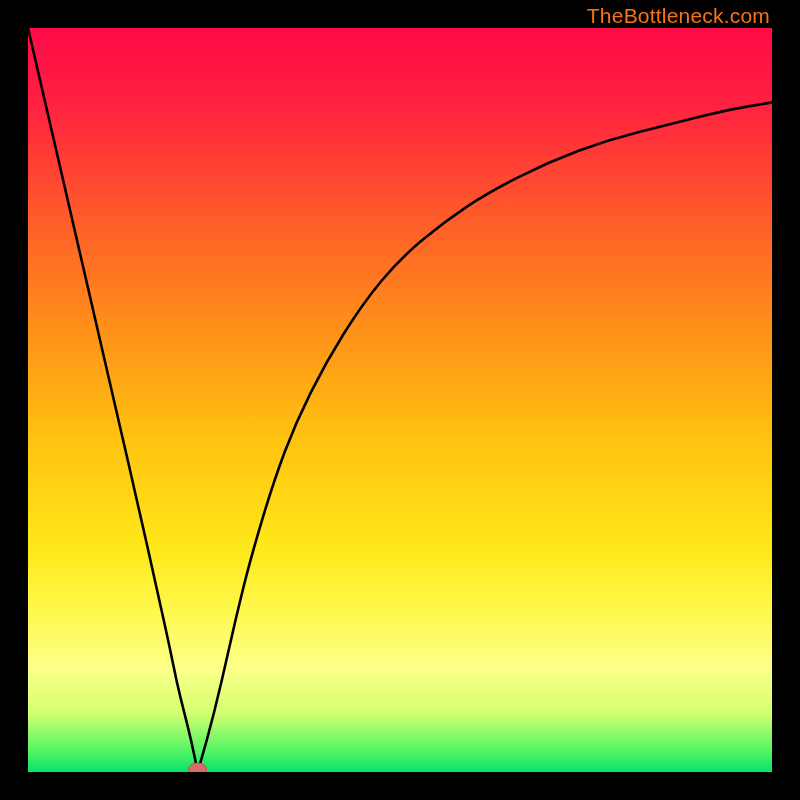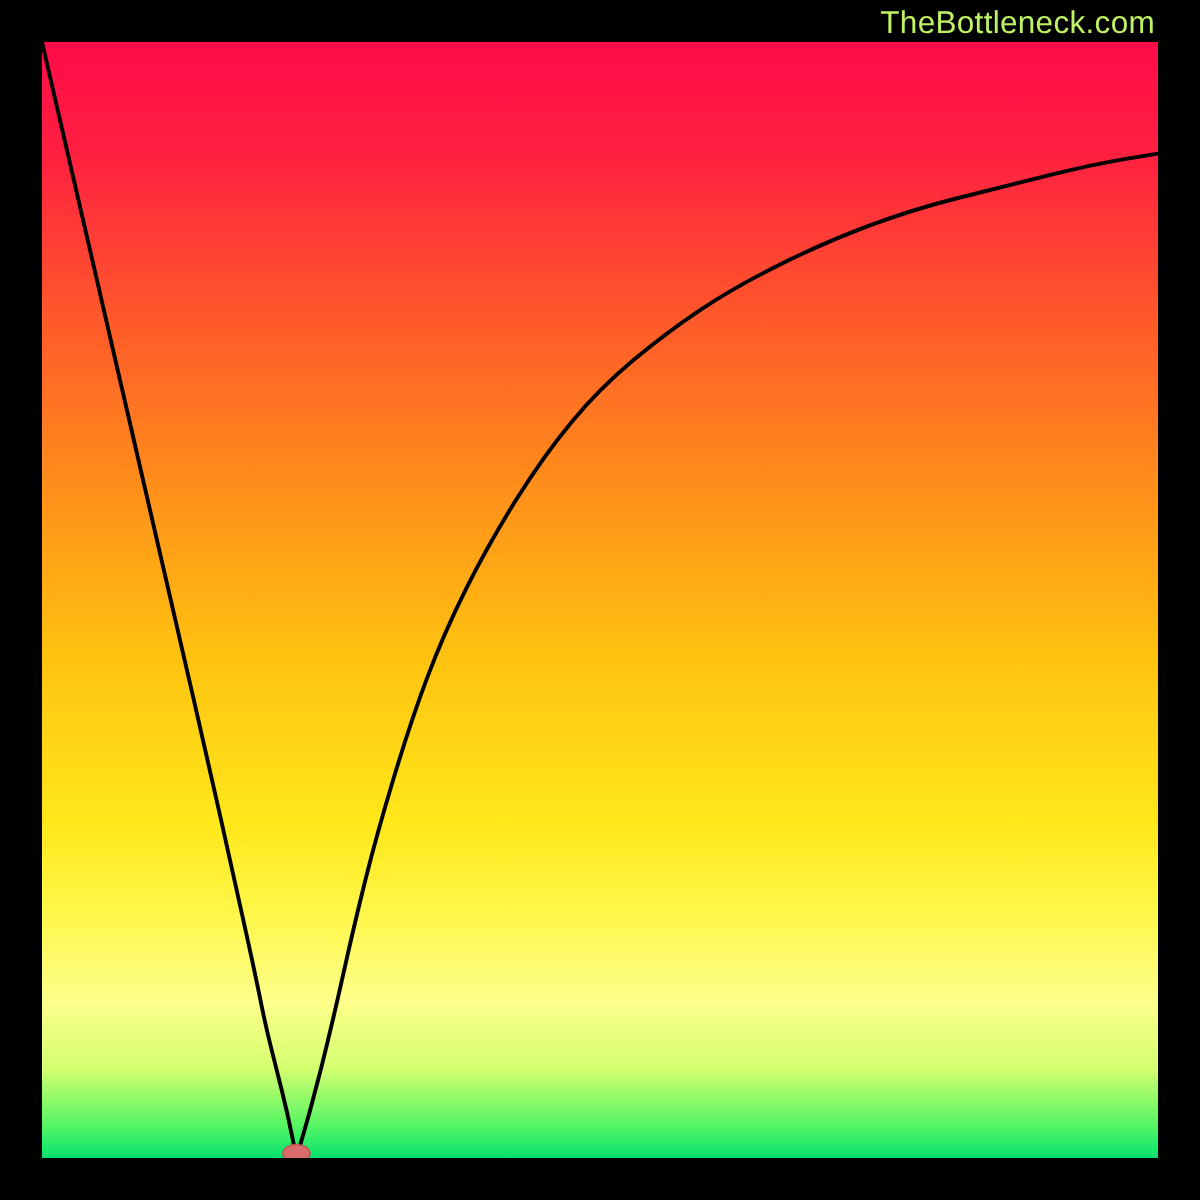--- a/index.html
+++ b/index.html
@@ -30,21 +30,21 @@
     left: 0;
     top: 0;
     width: 100%;
     
     height: 100%;
   }
   .watermark {
     position: absolute;
     top: 4px;
     right: 30px;
-    color: #bef264;
+    color: #f97316;
     font-size: 21px;
     font-weight: 500;
     letter-spacing: 0.2px;
     font-family: Arial, Helvetica, sans-serif;
   }
   .curve {
     position: absolute;
     left: 0;
     top: 0;
     width: 100%;

